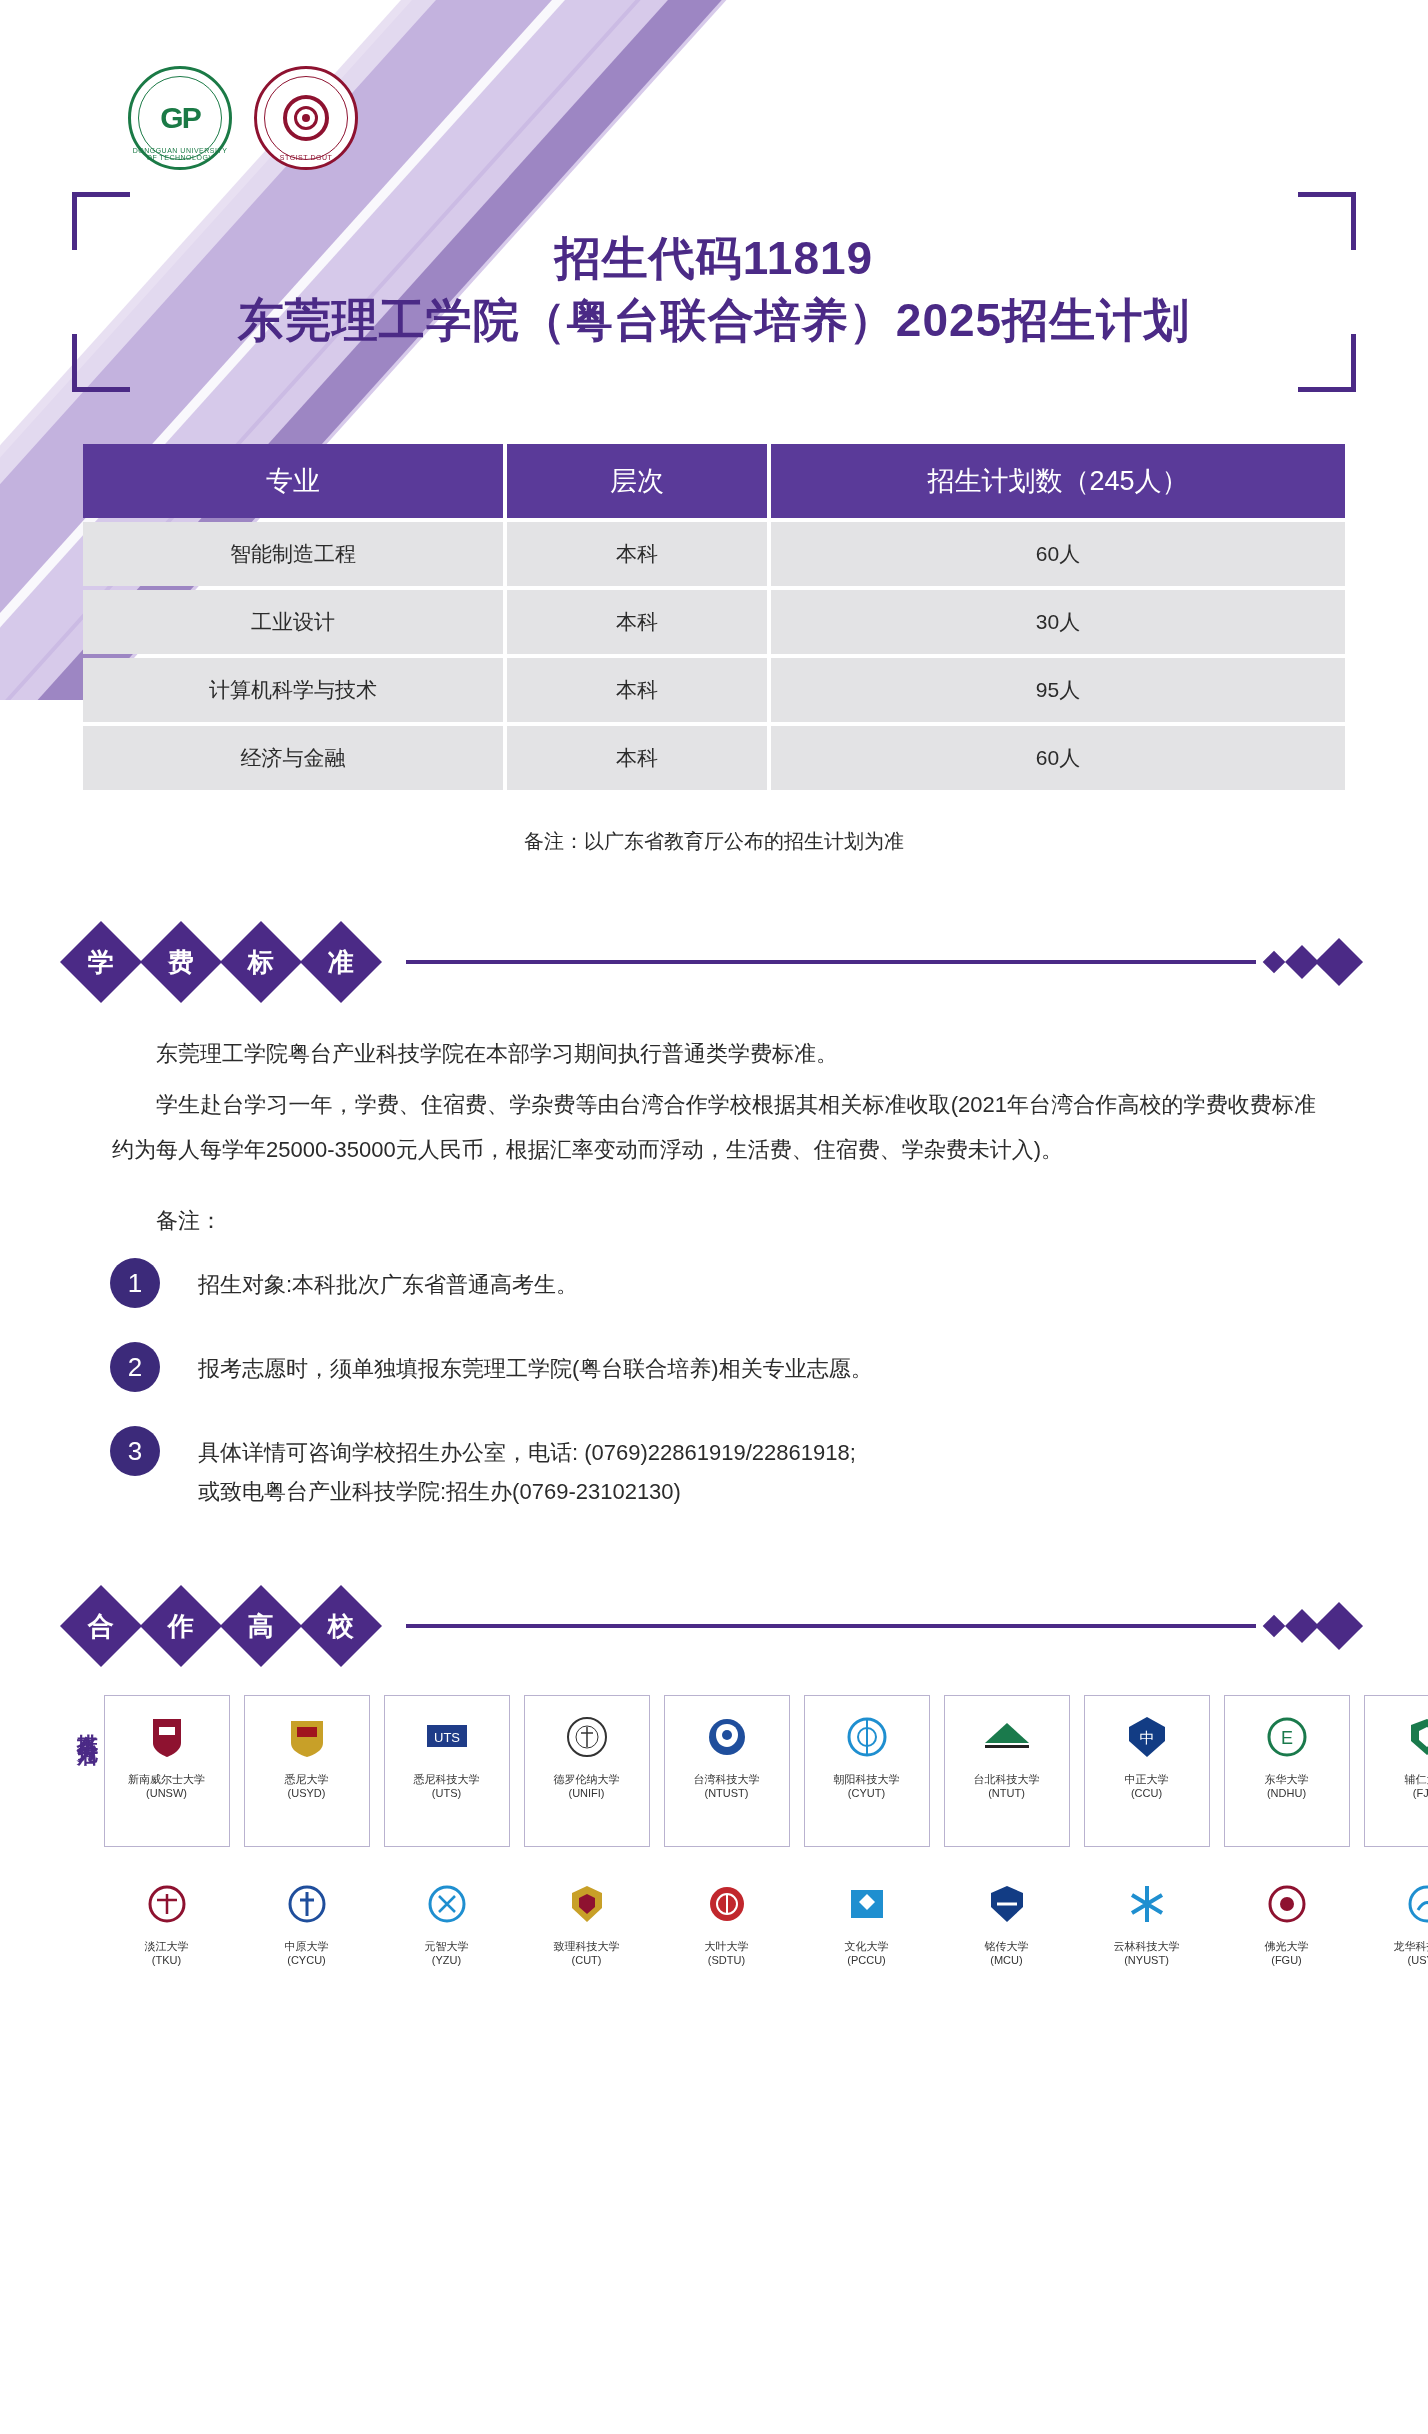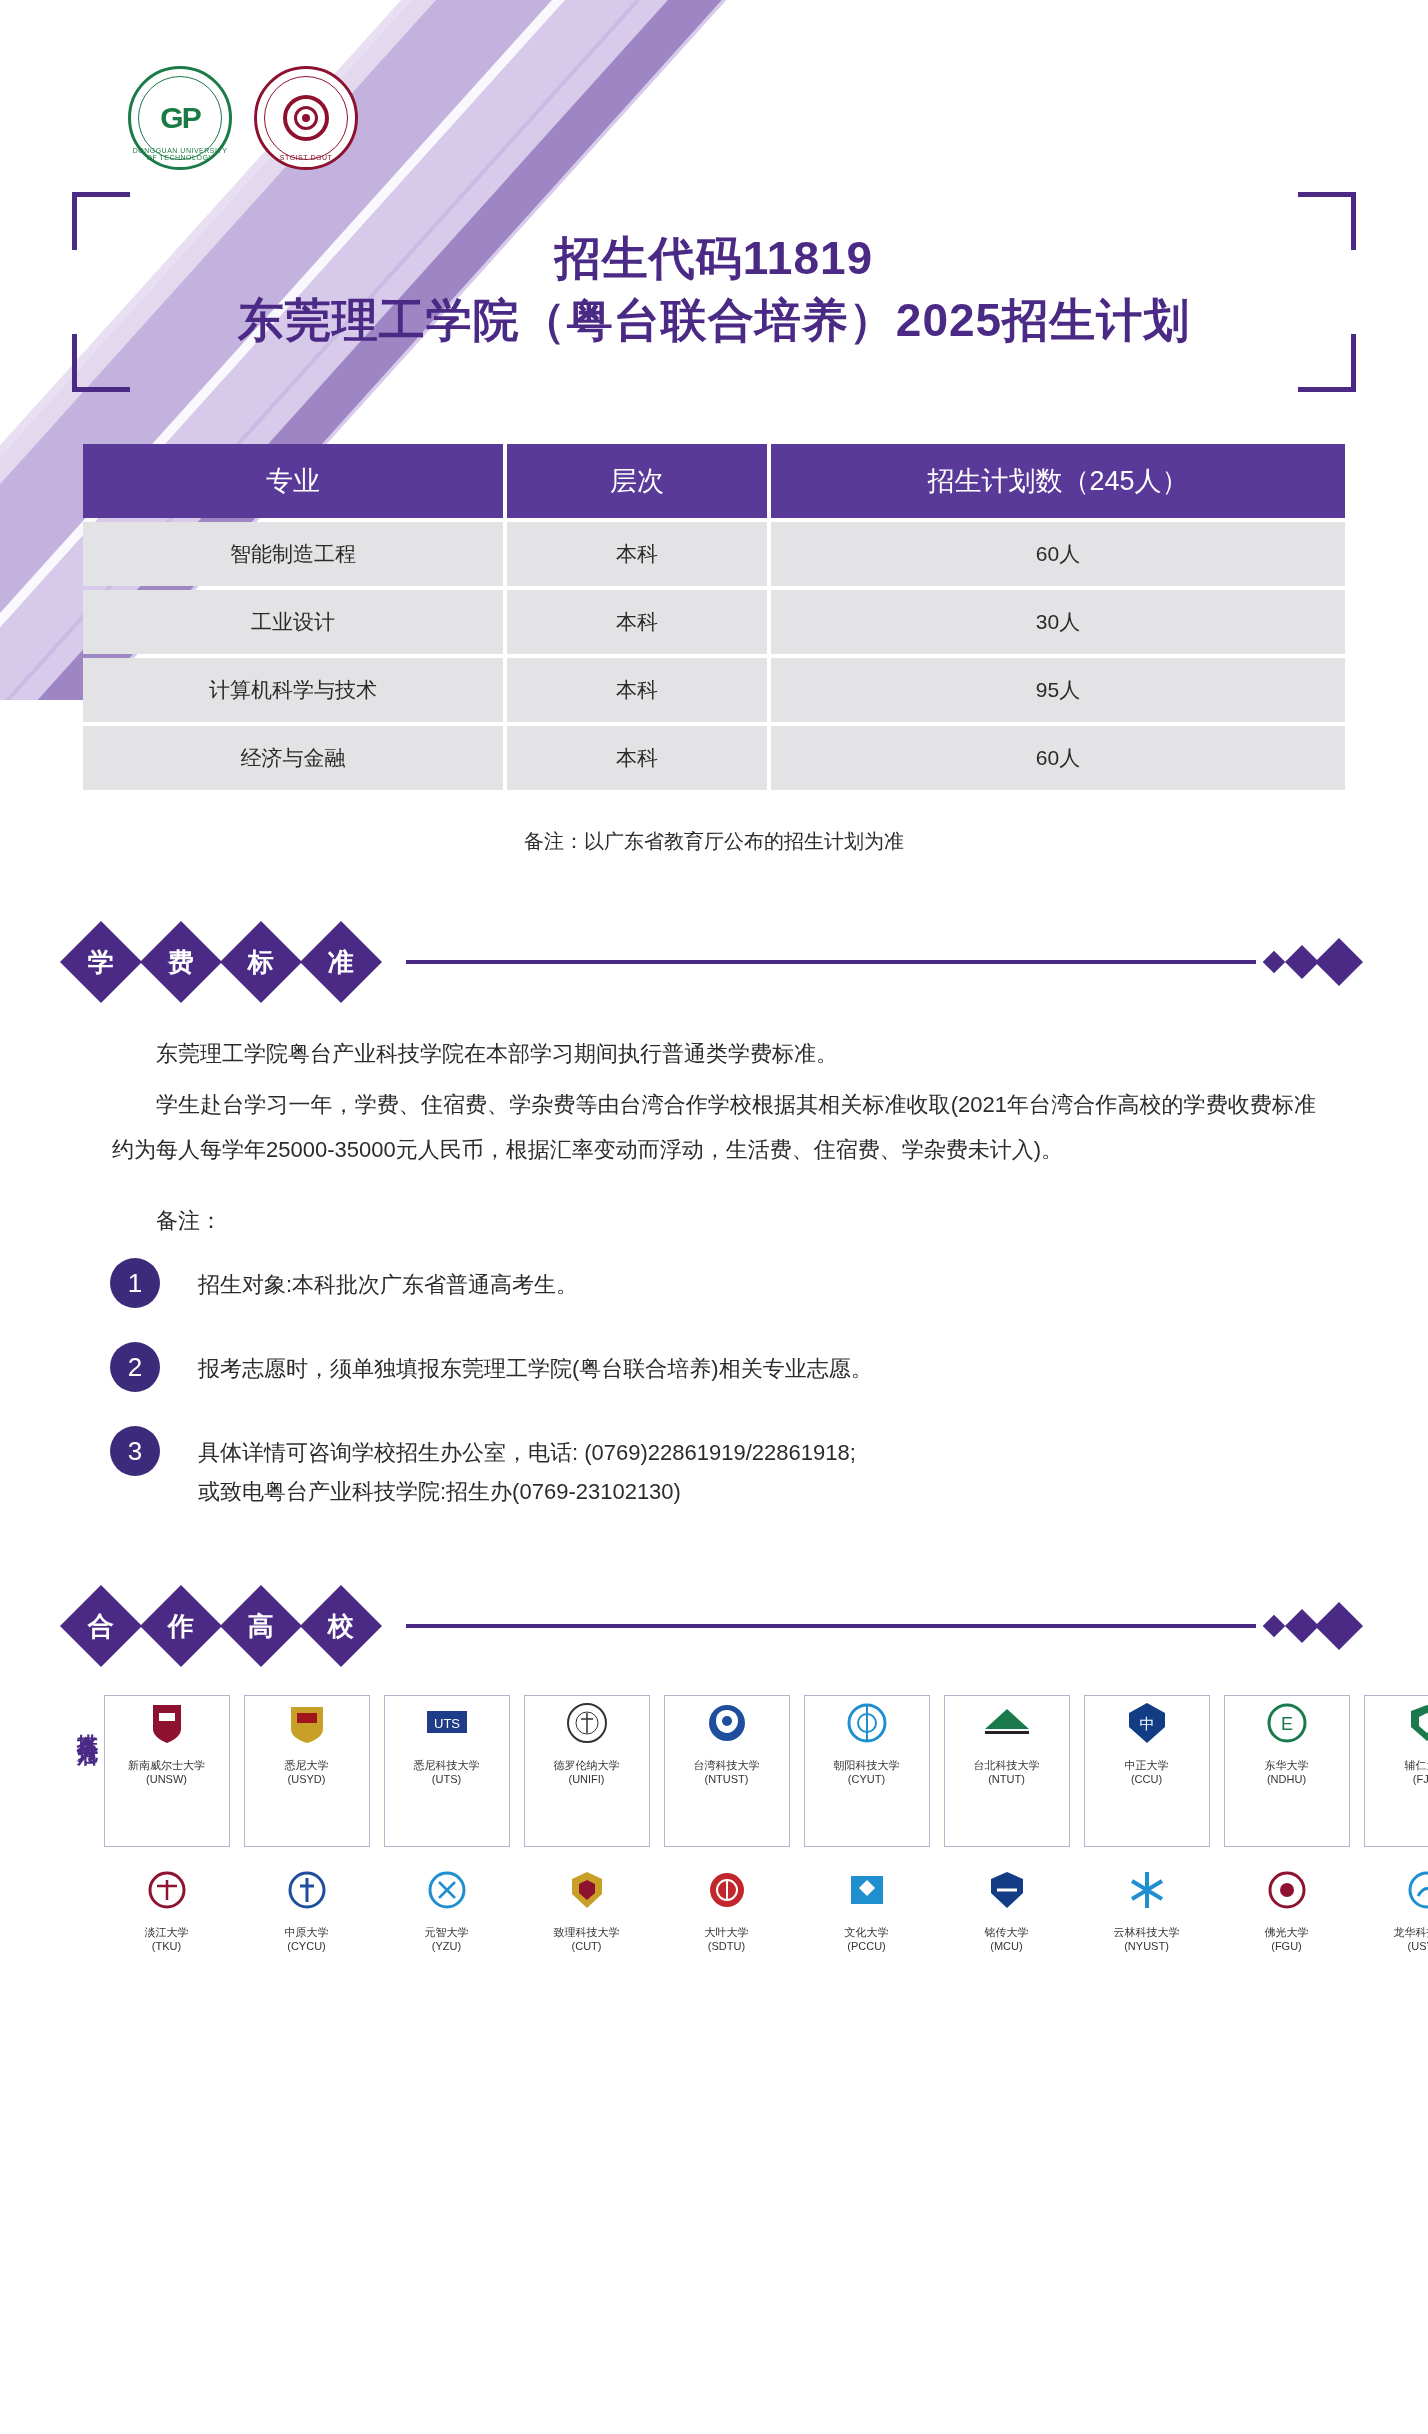--- a/index.html
+++ b/index.html
@@ -76,21 +76,21 @@
   .num { width:50px; height:50px; border-radius:50%; background:#3c2a7a; color:#fff; font-size:26px;
          display:flex; align-items:center; justify-content:center; flex:0 0 50px; margin-left:38px; }
   .numtext { margin-left:38px; font-size:22px; line-height:1.75; padding-top:8px; }
 
   
   .partners { margin: 40px 72px 0 72px; display:flex; align-items:flex-start; }
   .vlabel { width:58px; font-size:21px; color:#4b2a86; font-weight:bold; line-height:1.5; padding-top:22px; letter-spacing:2px; }
   .logo-grid { flex:1; }
   .logo-row { display:flex; gap:14px; margin-bottom:16px; }
   .logo-cell { width:126px; height:152px; border:1px solid #b9b2cf; display:flex; flex-direction:column;
-               align-items:center; justify-content:flex-start; background:#fff; }
+               align-items:center; justify-content:flex-start; padding-top:14px; background:#fff; }
   .logo-row.second .logo-cell { border:none; }
   .mark { width:54px; height:54px; margin-bottom:8px; display:flex; align-items:center; justify-content:center; }
   .mark svg { display:block; }
   .lname { font-size:11px; text-align:center; line-height:1.35; color:#333; padding:0 4px; }
   .lcode { font-size:11px; text-align:center; color:#333; }
 </style>
 </head>
 <body>
 
 <div class="ribbons">

